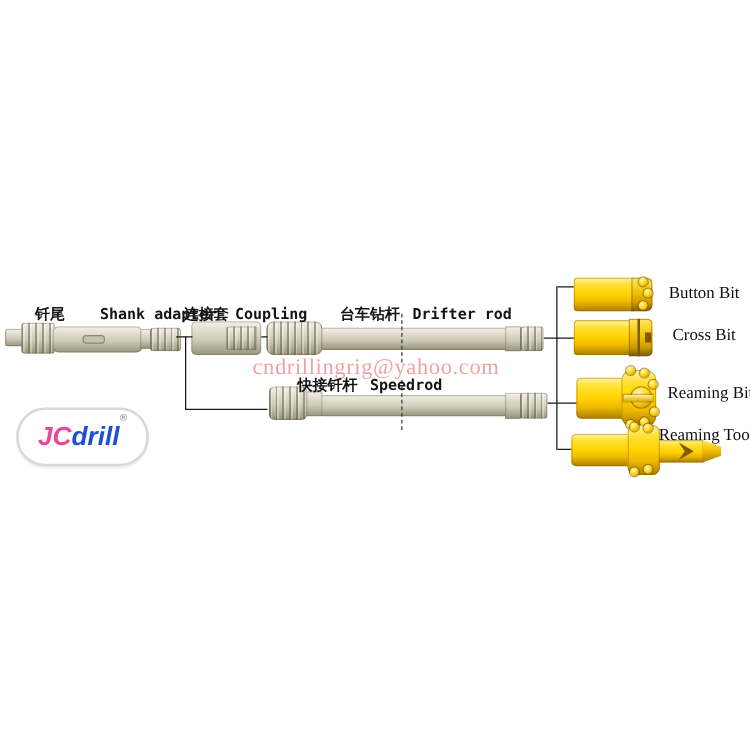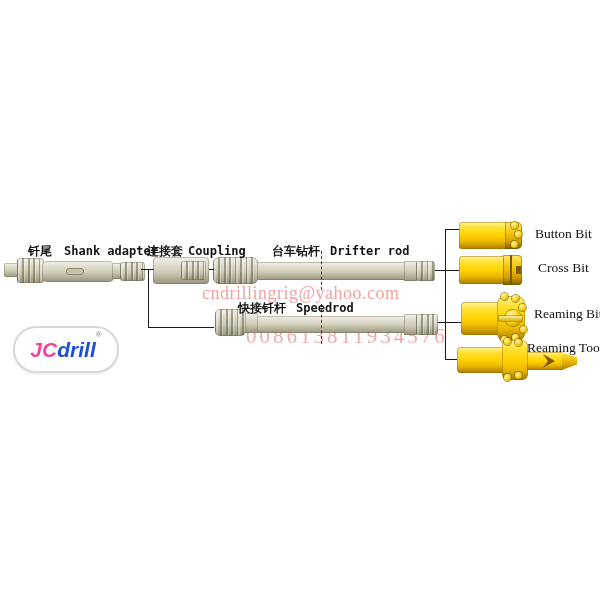--- a/index.html
+++ b/index.html
@@ -51,23 +51,22 @@
   .logo-reg{font-size:8px;color:#9a9a9a;vertical-align:top;position:relative;top:-8px;font-style:normal;}
 
   .g{z-index:2;}
 </style>
 </head>
 <body>
 
 <div id="canvas">
 
   <div class="abs wm wm-email" style="left:202px;top:283px;">cndrillingrig@yahoo.com</div>
-  <div class="abs wm wm-phone" style="left:246px;top:324px;">008613811934576</div>
 
-  <div class="abs cnlabel" style="left:28px;top:243px;gap:12px;">
+  <div class="abs cnlabel" style="left:28px;top:243px;gap:28px;">
     <span>钎尾</span>
     <span>Shank adapter</span>
   </div>
   <div class="abs cnlabel" style="left:147px;top:243px;gap:5px;">
     <span>连接套</span>
     <span>Coupling</span>
   </div>
   <div class="abs cnlabel" style="left:272px;top:243px;gap:10px;">
     <span>台车钻杆</span>
     <span>Drifter rod</span>

